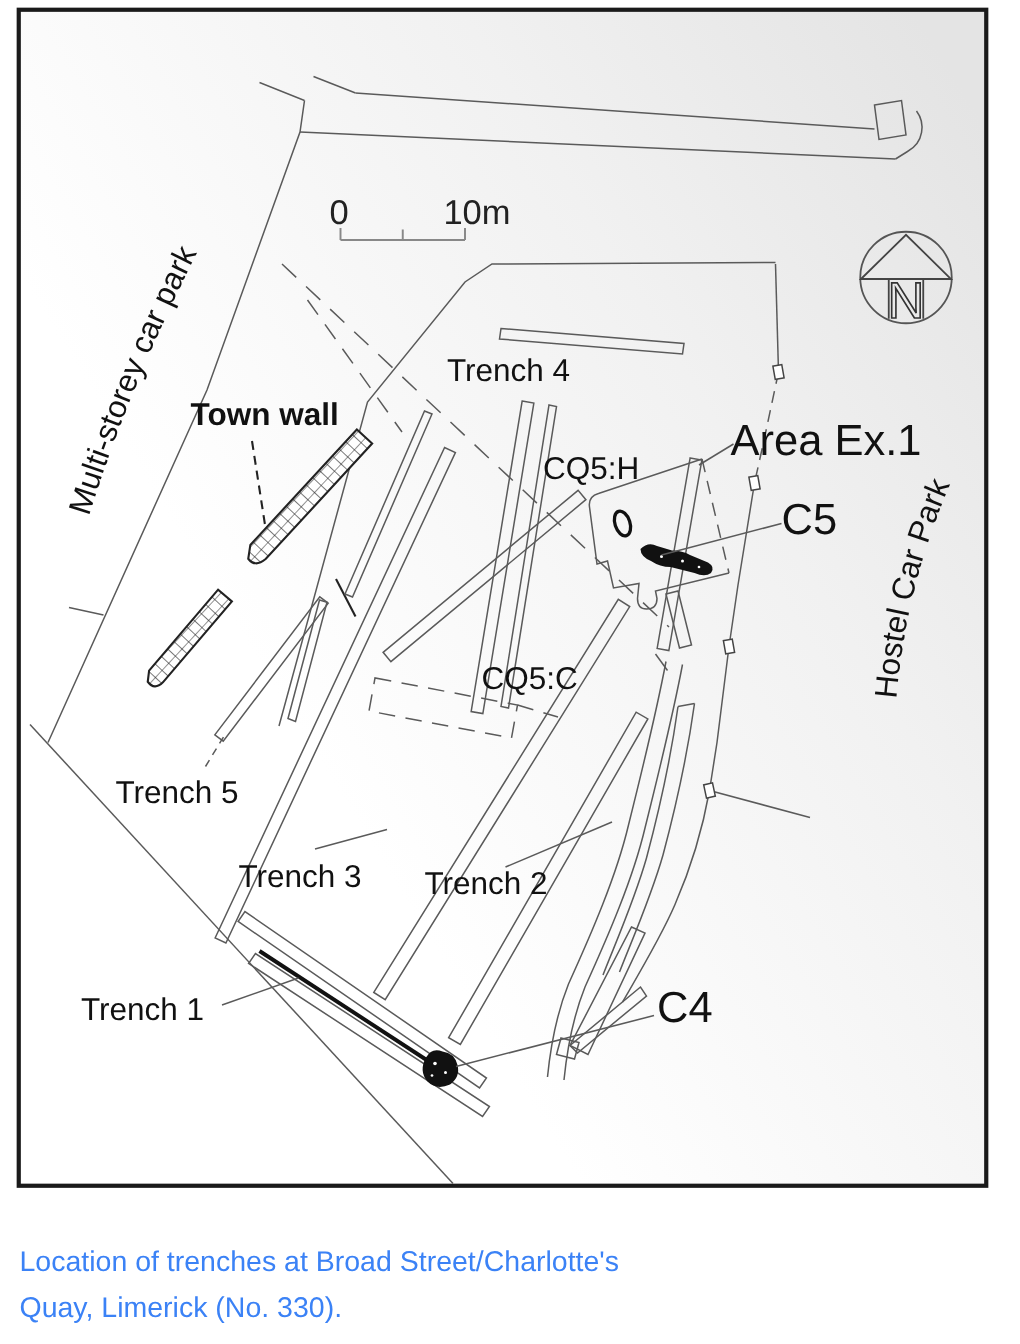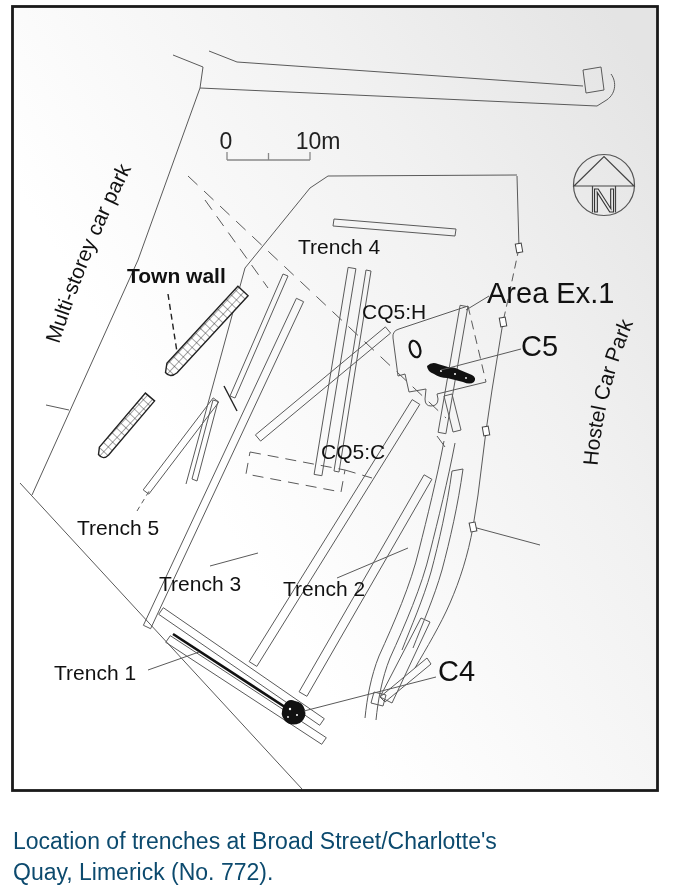--- a/index.html
+++ b/index.html
@@ -3,21 +3,21 @@
 <meta charset="utf-8">
 <style>
   html,body{margin:0;padding:0;background:#ffffff;}
   .page{
     position:relative;width:680px;height:896px;background:#ffffff;overflow:hidden;
     font-family:"Liberation Sans",sans-serif;
   }
   .map-svg{position:absolute;left:0;top:0;}
   .caption{
     position:absolute;left:13px;top:826px;width:640px;
-    font-size:23px;line-height:31px;color:#0c4a6e;
+    font-size:19px;line-height:31px;color:#3b82f6;
     font-family:"Liberation Sans",sans-serif;
   }
   .lbl{font-family:"Liberation Sans",sans-serif;font-size:21px;fill:#111;}
   .lbl-bold{font-family:"Liberation Sans",sans-serif;font-size:21px;font-weight:bold;fill:#111;}
   .lbl-big{font-family:"Liberation Sans",sans-serif;font-size:29px;fill:#111;}
   .lbl-scale{font-family:"Liberation Sans",sans-serif;font-size:23px;fill:#222;}
   .ln{stroke:#5a5a5a;stroke-width:1;fill:none;}
   .ln-dark{stroke:#222;stroke-width:1.4;fill:none;}
   .strip{stroke:#5a5a5a;stroke-width:1;fill:none;}
 </style>
@@ -178,16 +178,16 @@
     <text class="lbl" x="283" y="596">Trench 2</text>
     <text class="lbl" x="54" y="680">Trench 1</text>
     <text class="lbl-big" x="487" y="303">Area Ex.1</text>
     <text class="lbl-big" x="521" y="356">C5</text>
     <text class="lbl-big" x="438" y="681">C4</text>
   </g>
 </svg>
 
 <div class="caption">
   <div>Location of trenches at Broad Street/Charlotte's</div>
-  <div>Quay, Limerick (No. 772).</div>
+  <div>Quay, Limerick (No. 330).</div>
 </div>
 
 </div>
 
 </body></html>

